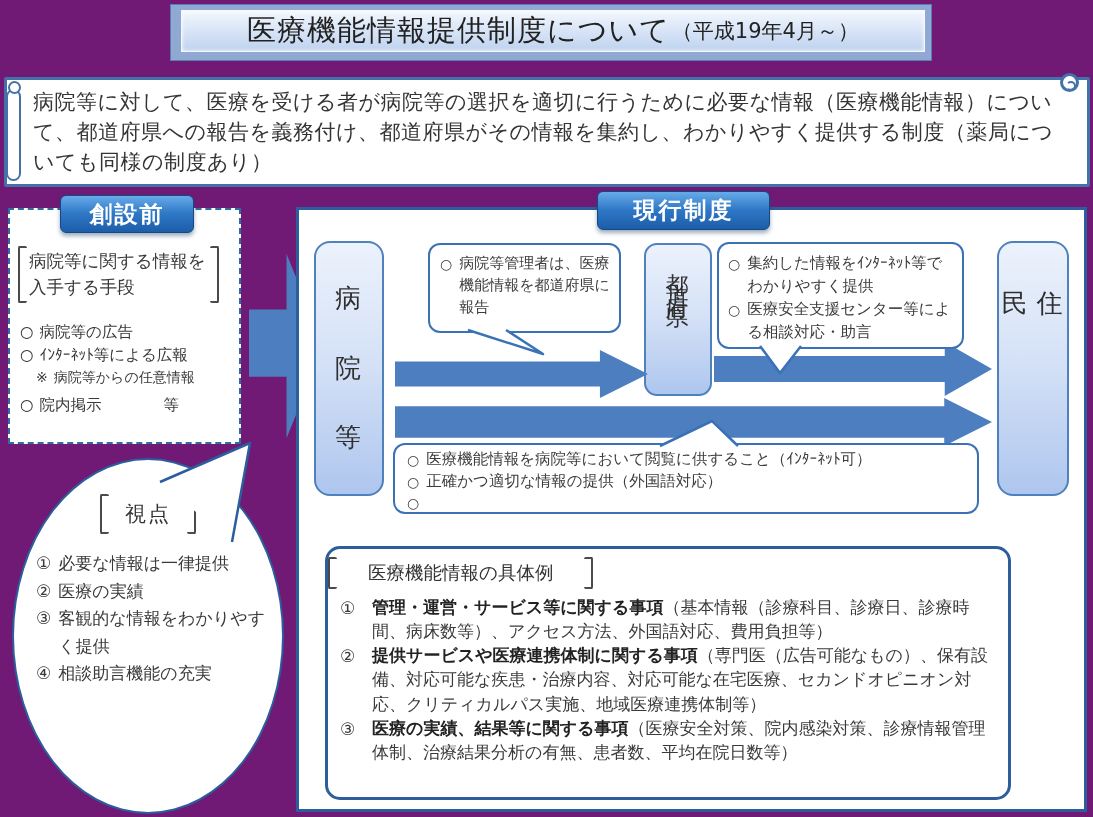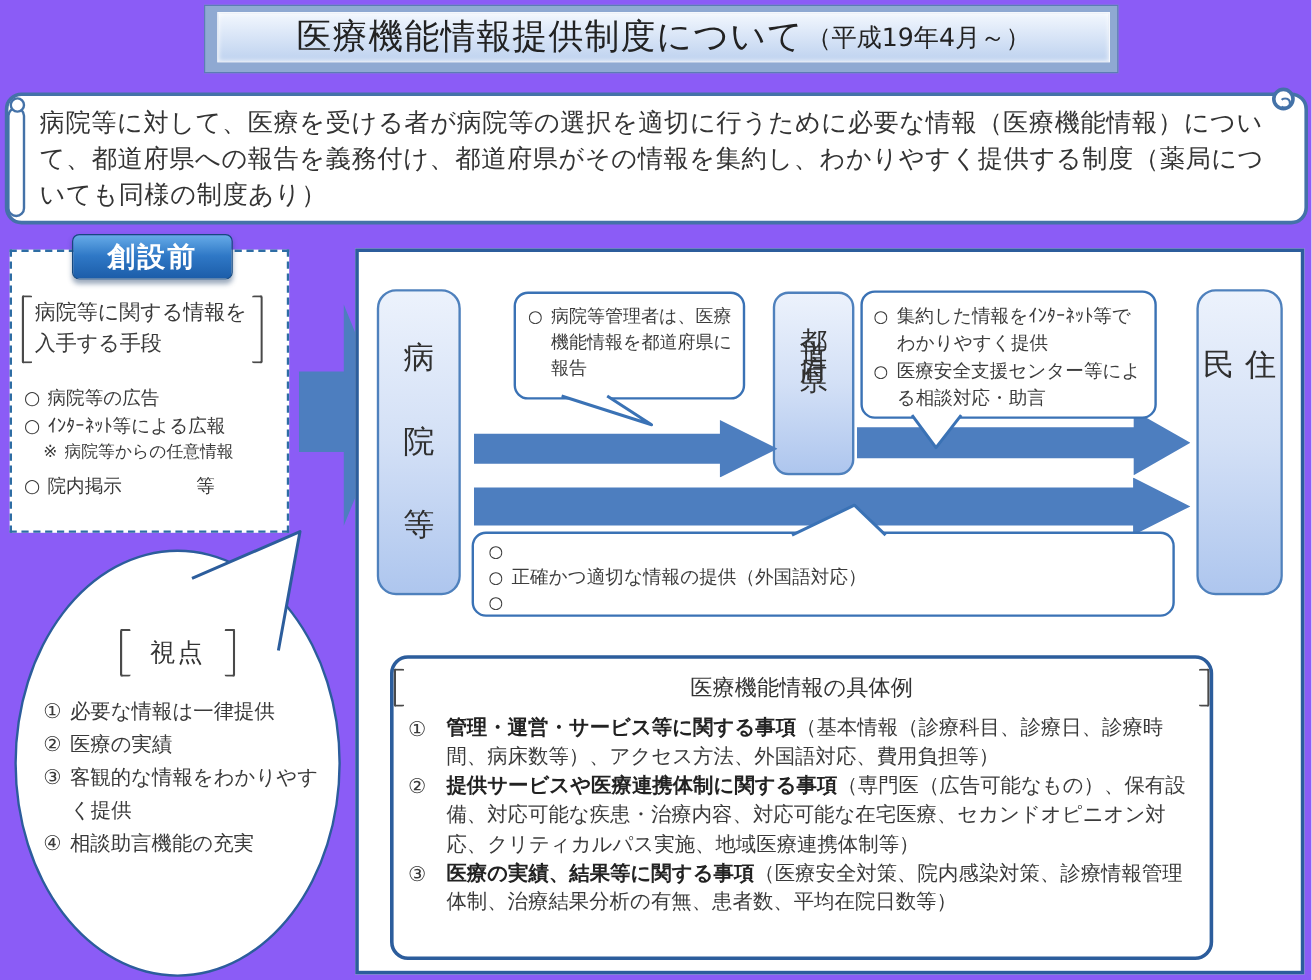--- a/index.html
+++ b/index.html
@@ -1,32 +1,32 @@
 <!DOCTYPE html>
 <html><head>
 <meta charset="utf-8">
 <style>
   * { margin:0; padding:0; box-sizing:border-box; }
   html,body { background:#fff; }
   body { font-family:"DejaVu Sans","Liberation Sans",sans-serif; color:#3d3d3d; }
-  #canvas { position:relative; width:1093px; height:817px; background:#8b5cf6; overflow:hidden; }
+  #canvas { position:relative; width:1093px; height:817px; background:#701a75; overflow:hidden; }
 
   
   .title-banner { position:absolute; left:170px; top:4px; width:762px; height:57px;
     background:#8fa9d2; border:1px solid #5c7cb4; padding:5px 6px 8px 10px; }
   .title-inner { width:100%; height:100%; border:1px solid #f5f8fd;
     background:linear-gradient(180deg,#f2f7fe 0%,#dde8f8 40%,#bed2ef 100%);
     box-shadow:inset 0 0 4px rgba(255,255,255,.9);
     display:flex; align-items:center; justify-content:center; }
   .title-main { font-size:29px; font-weight:500; color:#222; letter-spacing:1px; }
   .title-sub { font-size:21px; color:#222; margin-left:2px; }
 
   
   .scroll { position:absolute; left:4px; top:77px; width:1086px; height:110px;
-    background:#fff; border:3px solid #4472a8; border-radius:14px; }
+    background:#fff; border:3px solid #4472a8; border-radius:2px; }
   .scroll-roll { position:absolute; left:-1px; top:9px; width:15px; height:92px;
     background:#fff; border:2.5px solid #4472a8; border-radius:8px; }
   .scroll-curl-tl { position:absolute; left:1px; top:1px; width:13px; height:13px;
     background:#fff; border:2.5px solid #4472a8; border-radius:50%; }
   .scroll-curl-tr { position:absolute; right:8px; top:-7px; width:19px; height:19px;
     background:#fff; border:3px solid #4472a8; border-radius:50%; }
   .scroll-curl-tr::after { content:""; position:absolute; left:3px; top:5px; width:6px; height:6px;
     border:2px solid #4472a8; border-radius:50%; border-left-color:transparent; }
   .scroll-text { position:absolute; left:26px; right:16px; top:7px;
     font-size:21px; line-height:1.43; color:#343434; letter-spacing:0.5px; }
@@ -86,31 +86,31 @@
   .co-item { display:flex; gap:7px; line-height:1.48; }
   .co-item .mk { flex:none; font-size:14px; padding-top:2px; }
   .co-report { left:428px; top:243px; width:193px; height:90px; padding:7px 8px 4px 10px; font-size:15px; }
   .co-provide { left:717px; top:242px; width:247px; height:107px; padding:8px 6px 4px 9px; font-size:15.5px; }
   .co-duty { left:393px; top:443px; width:586px; height:71px; padding:4px 8px 2px 12px; font-size:15.5px; }
   .co-duty .co-item { line-height:1.4; }
 
   
   .examples { position:absolute; left:325px; top:546px; width:686px; height:254px;
     border:3px solid #2c5d9c; border-radius:15px; background:#fff; z-index:3; }
-  .ex-header { display:flex; align-items:stretch; justify-content:space-between; margin-top:8px; height:32px; }
+  .ex-header { display:flex; align-items:stretch; justify-content:flex-start; margin-top:8px; height:32px;gap:23px; }
   .ex-header .txt { font-size:18.5px; padding:3px 8px; color:#333; }
   .ex-list { padding:6px 14px 0 12px; }
   .ex-item { display:flex; gap:6px; font-size:17px; line-height:1.42; color:#3a3a3a; }
   .ex-item .num { flex:none; width:26px; font-size:17px; padding-top:1px; }
   .ex-item .t { font-weight:bold; color:#222; }
 
   
   .bubble { position:absolute; left:12px; top:458px; width:272px; height:356px;
     background:#fff; border:2.5px solid #2c5d9c; border-radius:50%; z-index:3; }
-  .vp-header { display:flex; align-items:stretch; justify-content:center; margin-top:64px; height:40px; }
+  .vp-header { display:flex; align-items:stretch; justify-content:center; margin-top:34px; height:40px; }
   .vp-header .txt { font-size:21px; padding:6px 16px; color:#333; letter-spacing:2px; }
   .vp-list { margin:16px 14px 0 22px; }
   .vp-item { display:flex; gap:7px; font-size:17px; line-height:1.62; color:#3a3a3a; }
   .vp-item .num { flex:none; }
 
   
   .tails { position:absolute; left:0; top:0; width:1093px; height:817px; z-index:5; pointer-events:none; }
 </style>
 </head>
 <body>
@@ -154,20 +154,21 @@
       <div class="b-item" style="margin-top:6px;">
         <span class="mk">○</span>
         <span>院内掲示　　　　等</span>
       </div>
     </div>
   </div>
 
   <div class="big-arrow"></div>
 
   <div class="main-box"></div>
+  <div class="hdr" style="left:597px; top:191px; width:173px; height:39px;">現行制度</div>
 
   <div class="entity ent-hospital">
     <span>病院等</span>
   </div>
   <div class="entity ent-pref">
     <span>都道府県</span>
   </div>
   <div class="entity ent-resident">
     <span>住民</span>
   </div>
@@ -190,20 +191,21 @@
     </div>
     <div class="co-item">
       <span class="mk">○</span>
       <span>医療安全支援センター等による相談対応・助言</span>
     </div>
   </div>
 
   <div class="callout co-duty">
     <div class="co-item">
       <span class="mk">○</span>
+      <span>医療機能情報を病院等において閲覧に供すること（ｲﾝﾀｰﾈｯﾄ可）</span>
     </div>
     <div class="co-item">
       <span class="mk">○</span>
       <span>正確かつ適切な情報の提供（外国語対応）</span>
     </div>
     <div class="co-item">
       <span class="mk">○</span>
     </div>
   </div>
 

